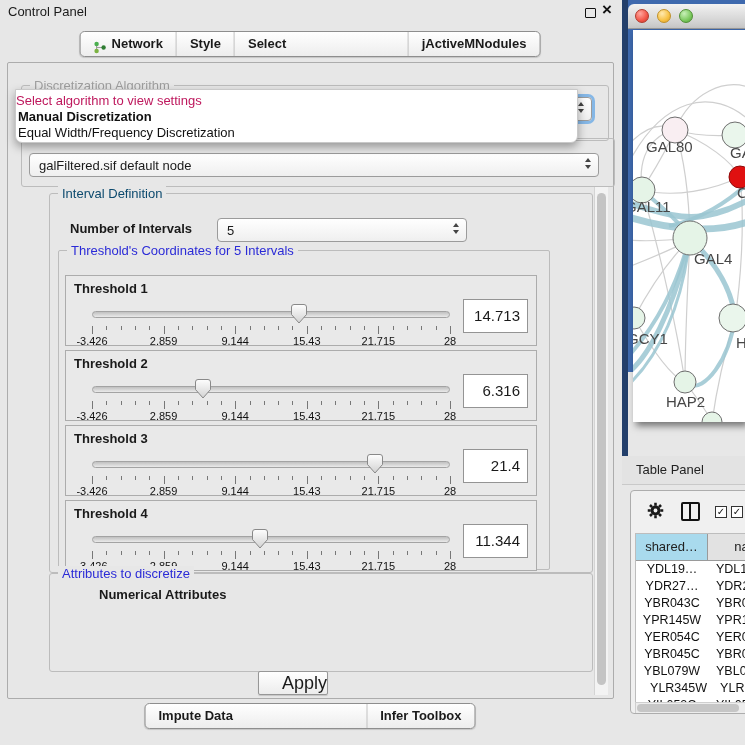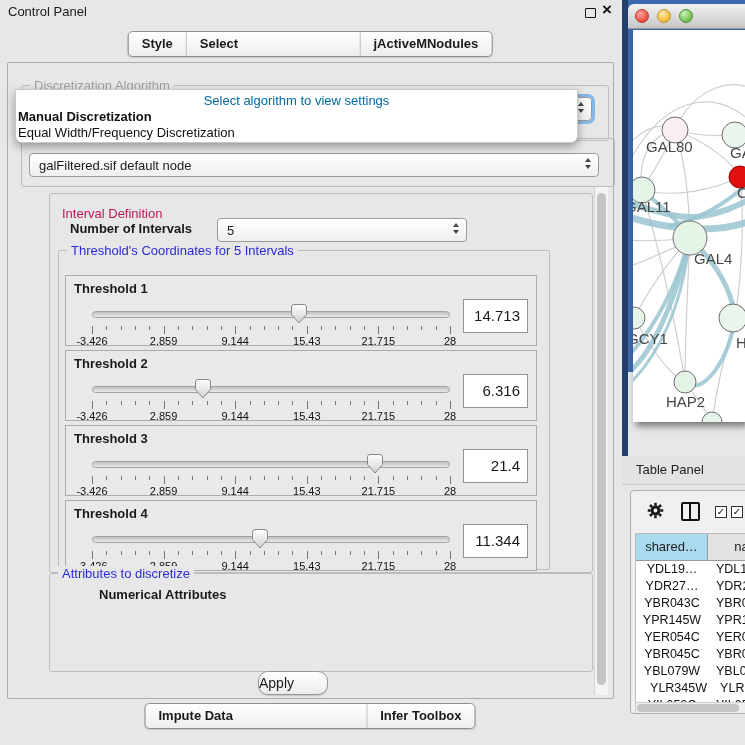--- a/index.html
+++ b/index.html
@@ -23,41 +23,41 @@
   .tab:first-child{border-left:none;}
   .tab.selected{background:#767676;color:#EFEFEF;border-left-color:#767676;margin-top:33px;}
   .net-tab-icon{display:inline-block;width:13px;height:13px;}
 
   #outer-panel{position:absolute;left:7px;top:62px;width:605px;height:635px;
                border:1px solid #ACACAC;border-radius:2px;background:#E7E7E7;}
 
   .fieldset{position:absolute;border:1px solid #BCBCBC;border-radius:3px;}
   .legend{position:absolute;top:-8px;left:8px;background:#E7E7E7;padding:0 4px;font-size:13px;line-height:15px;white-space:nowrap;}
   .legend.gray{color:#9E9E9E;}
-  .legend.green{color:#be185d;margin-top:20px;}
+  .legend.green{color:#0c4a6e;}
   .legend.blue{color:#2B2BD7;}
   .legend.dark{color:#333;}
 
   .combo{position:absolute;height:24px;border:1px solid #9B9B9B;border-radius:4px;
          background:linear-gradient(#FFFFFF,#EFEFEF);font-size:13px;line-height:24px;
          padding-left:9px;box-sizing:border-box;cursor:pointer;}
   .combo-arrows{position:absolute;right:7px;top:4px;display:flex;flex-direction:column;align-items:center;}
   .arr-up{width:0;height:0;border-left:3.5px solid transparent;border-right:3.5px solid transparent;border-bottom:4.5px solid #444;margin-bottom:2.5px;}
   .arr-dn{width:0;height:0;border-left:3.5px solid transparent;border-right:3.5px solid transparent;border-top:4.5px solid #444;}
   .combo.focus{box-shadow:0 0 0 3px #85B7E6;}
 
   
   #algo-fieldset{left:13px;top:22px;width:586px;height:54px;}
   #algo-combo{left:21px;top:34px;width:563px;}
 
   
   #popup{position:absolute;left:7px;top:26px;width:561px;height:52px;background:#FFFFFF;
          border:1px solid #C9C9C9;border-radius:0 0 7px 7px;z-index:6;
          box-shadow:0 4px 10px rgba(0,0,0,0.35);}
-  #popup-hint{position:absolute;left:0;top:3px;width:100%;text-align:center;font-size:13px;color:#0369a1;}
+  #popup-hint{position:absolute;left:0;top:3px;width:100%;text-align:left;font-size:13px;color:#be185d;}
   #popup-items{position:absolute;left:2px;top:19px;width:100%;}
   .popup-item{font-size:13px;line-height:16px;padding-left:0px;cursor:pointer;color:#111;}
   .popup-item.selected{font-weight:bold;}
 
   #tabledata-fieldset{left:13px;top:75px;width:592px;height:47px;}
   #tabledata-combo{left:21px;top:90px;width:570px;}
 
   #interval-fieldset{left:41px;top:130px;width:542px;height:378px;}
   #num-label{position:absolute;left:20px;top:27px;font-size:13px;font-weight:bold;}
   #num-combo{left:167px;top:24px;width:250px;}
@@ -76,22 +76,22 @@
             font-size:15px;line-height:32px;text-align:right;padding-right:7px;}
 
   #attrs-fieldset{left:41px;top:510px;width:542px;height:97px;}
   #attrs-sublabel{position:absolute;left:9px;top:13px;font-size:13px;font-weight:bold;padding-left:40px;}
   #attrs-list{position:absolute;left:10px;top:34px;width:512px;height:62px;background:#FFF;
               border:1px solid #B5B5B5;overflow:hidden;}
   .attr-item{font-size:13px;line-height:18px;padding-left:16px;cursor:pointer;white-space:nowrap;}
   #attrs-scroll{position:absolute;right:1px;top:1px;width:11px;height:60px;background:#F2F2F2;}
   #attrs-scroll .sb-thumb{position:absolute;left:1px;top:1px;width:9px;height:56px;background:#BDBDBD;border-radius:5px;}
 
-  #apply-btn{position:absolute;left:250px;top:608px;width:68px;height:22px;border:1px solid #979797;border-radius:10px;
-             background:linear-gradient(#FFFFFF,#ECECEC);font-size:14px;text-align:left;line-height:22px;cursor:pointer;
+  #apply-btn{position:absolute;left:250px;top:608px;width:68px;height:22px;border:1px solid #979797;border-radius:2px;
+             background:linear-gradient(#FFFFFF,#ECECEC);font-size:18px;text-align:right;line-height:22px;cursor:pointer;
              box-shadow:0 1px 1px rgba(0,0,0,0.15);}
 
   #cp-scrollbar{position:absolute;left:586px;top:124px;width:13px;height:508px;background:#F3F3F3;border-left:1px solid #D4D4D4;}
   #cp-scrollbar .sb-thumb{position:absolute;left:1.5px;top:6px;width:9px;height:492px;background:#C4C4C4;border-radius:5px;}
 
   
   #net-window{position:absolute;left:622px;top:0;width:123px;height:372px;background:#3E69AE;}
   #net-shadow{position:absolute;left:0;top:0;width:6px;height:456px;background:#233F6B;}
   #net-titlebar{position:absolute;left:6px;top:4px;width:117px;height:24px;border-radius:6px 0 0 0;
                 background:linear-gradient(#F2F2F2,#C7C7C7);border-bottom:1px solid #9A9A9A;}
@@ -135,20 +135,29 @@
 <div id="root">
 
   <div id="control-panel">
     <div id="cp-titlebar">
       <span id="cp-title">Control Panel</span>
       <span id="cp-float"></span>
       <span id="cp-close">×</span>
     </div>
 
     <div class="tabbar" id="top-tabs">
+        <div class="tab">
+          <span class="net-tab-icon"><svg width="13" height="13" viewBox="0 0 13 13">
+              <path d="M3,3 L3,10 M3,6.5 L10,6.5" stroke="#9E9E9E" stroke-width="1.2" fill="none"></path>
+              <circle cx="3" cy="3" r="2.2" fill="#4CAF50"></circle>
+              <circle cx="3" cy="10" r="2.2" fill="#7CB342"></circle>
+              <circle cx="10" cy="6.5" r="2.2" fill="#2E7D32"></circle>
+            </svg></span>
+          <span>Network</span>
+        </div>
         <div class="tab">
           <span>Style</span>
         </div>
         <div class="tab">
           <span>Select</span>
         </div>
         <div class="tab selected">
           <span>Cyni Toolbox</span>
         </div>
         <div class="tab">

